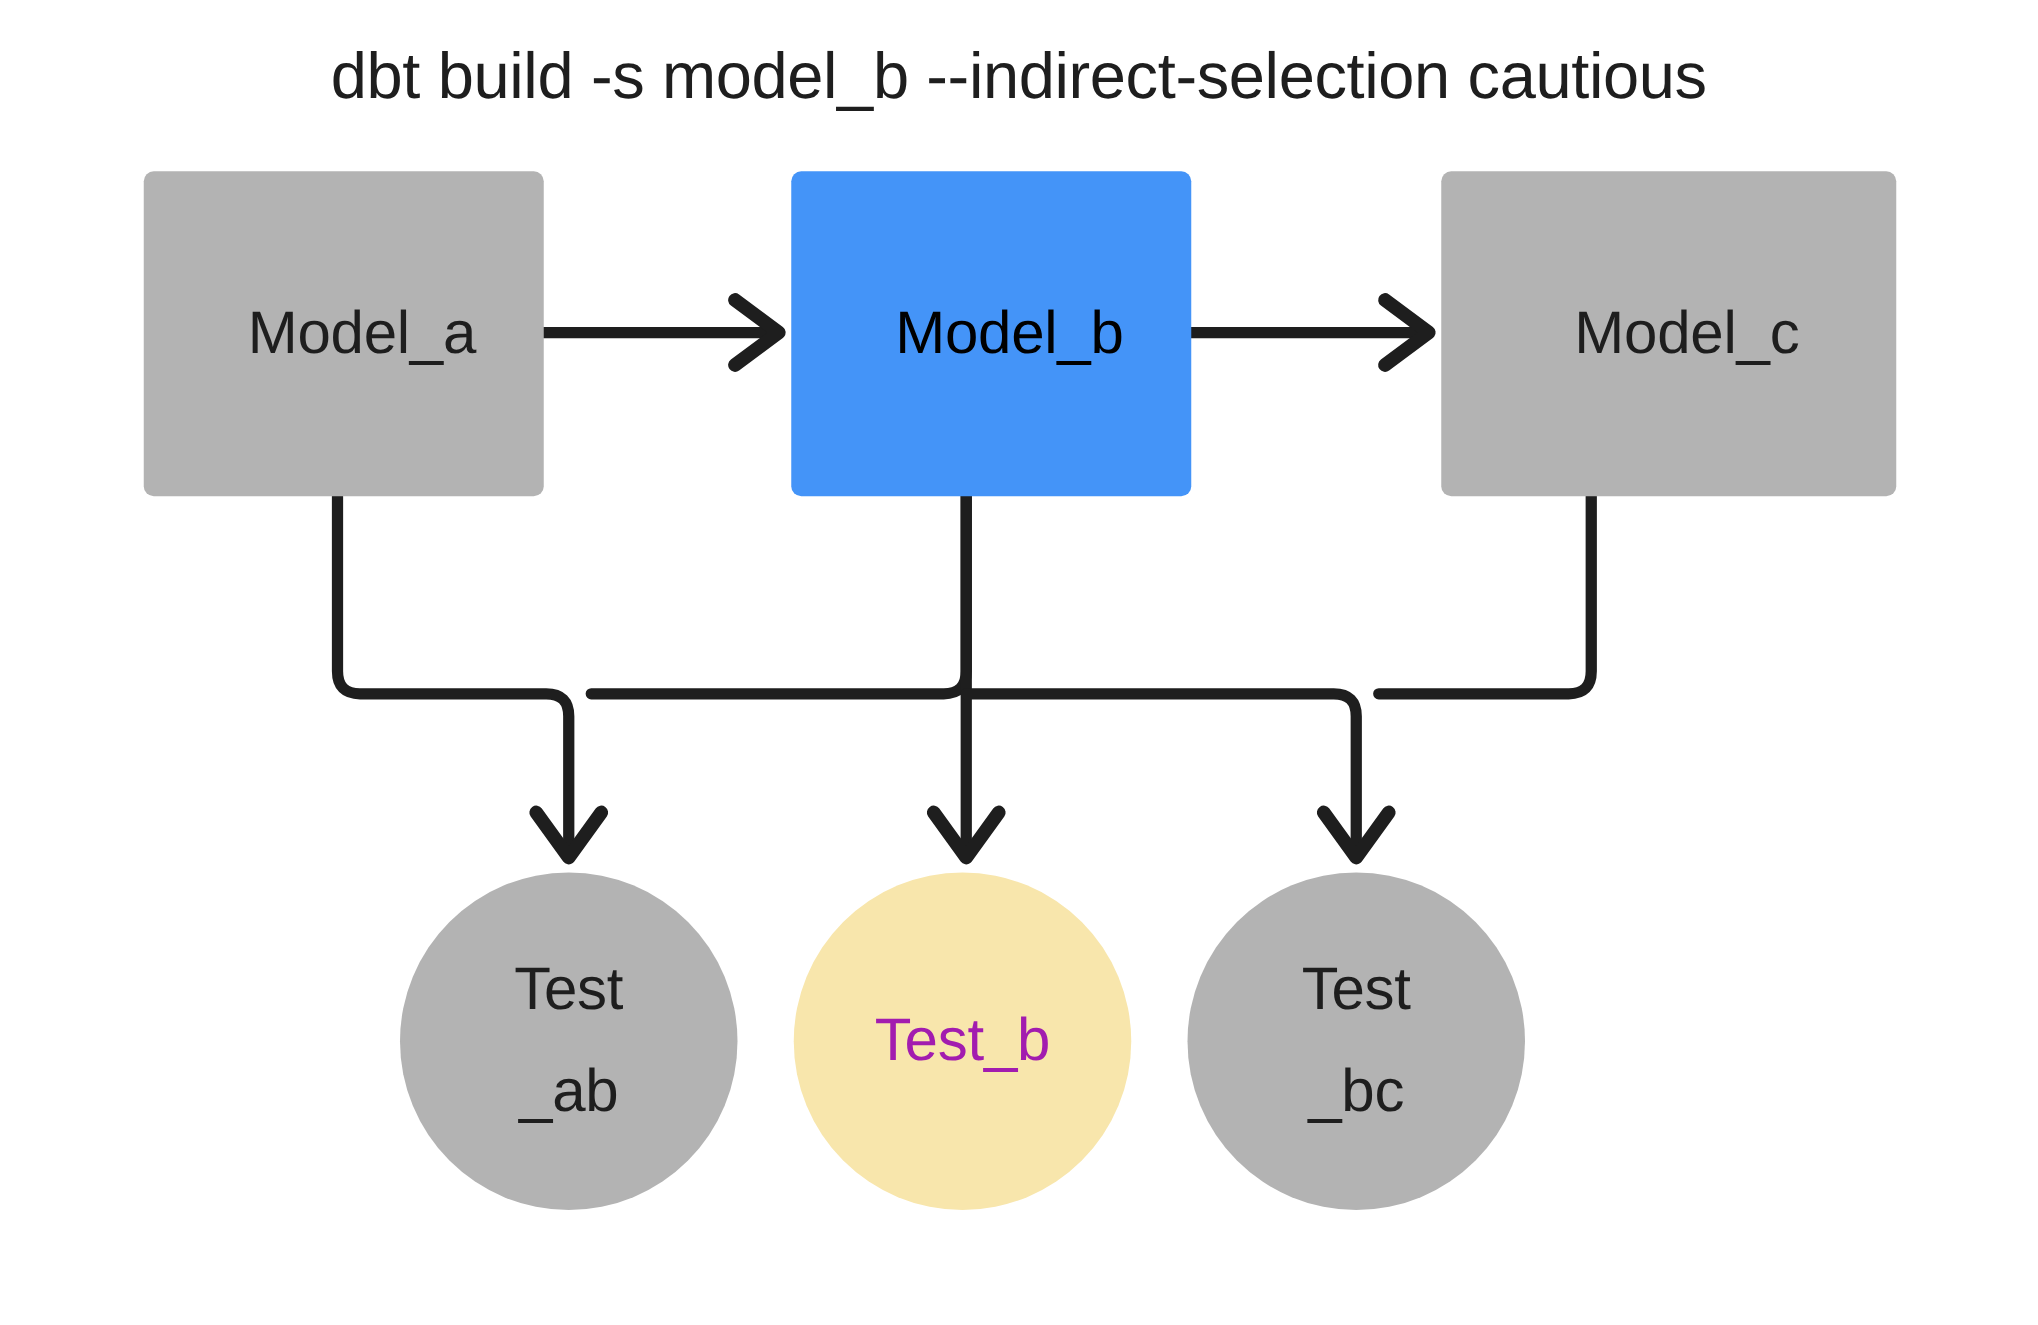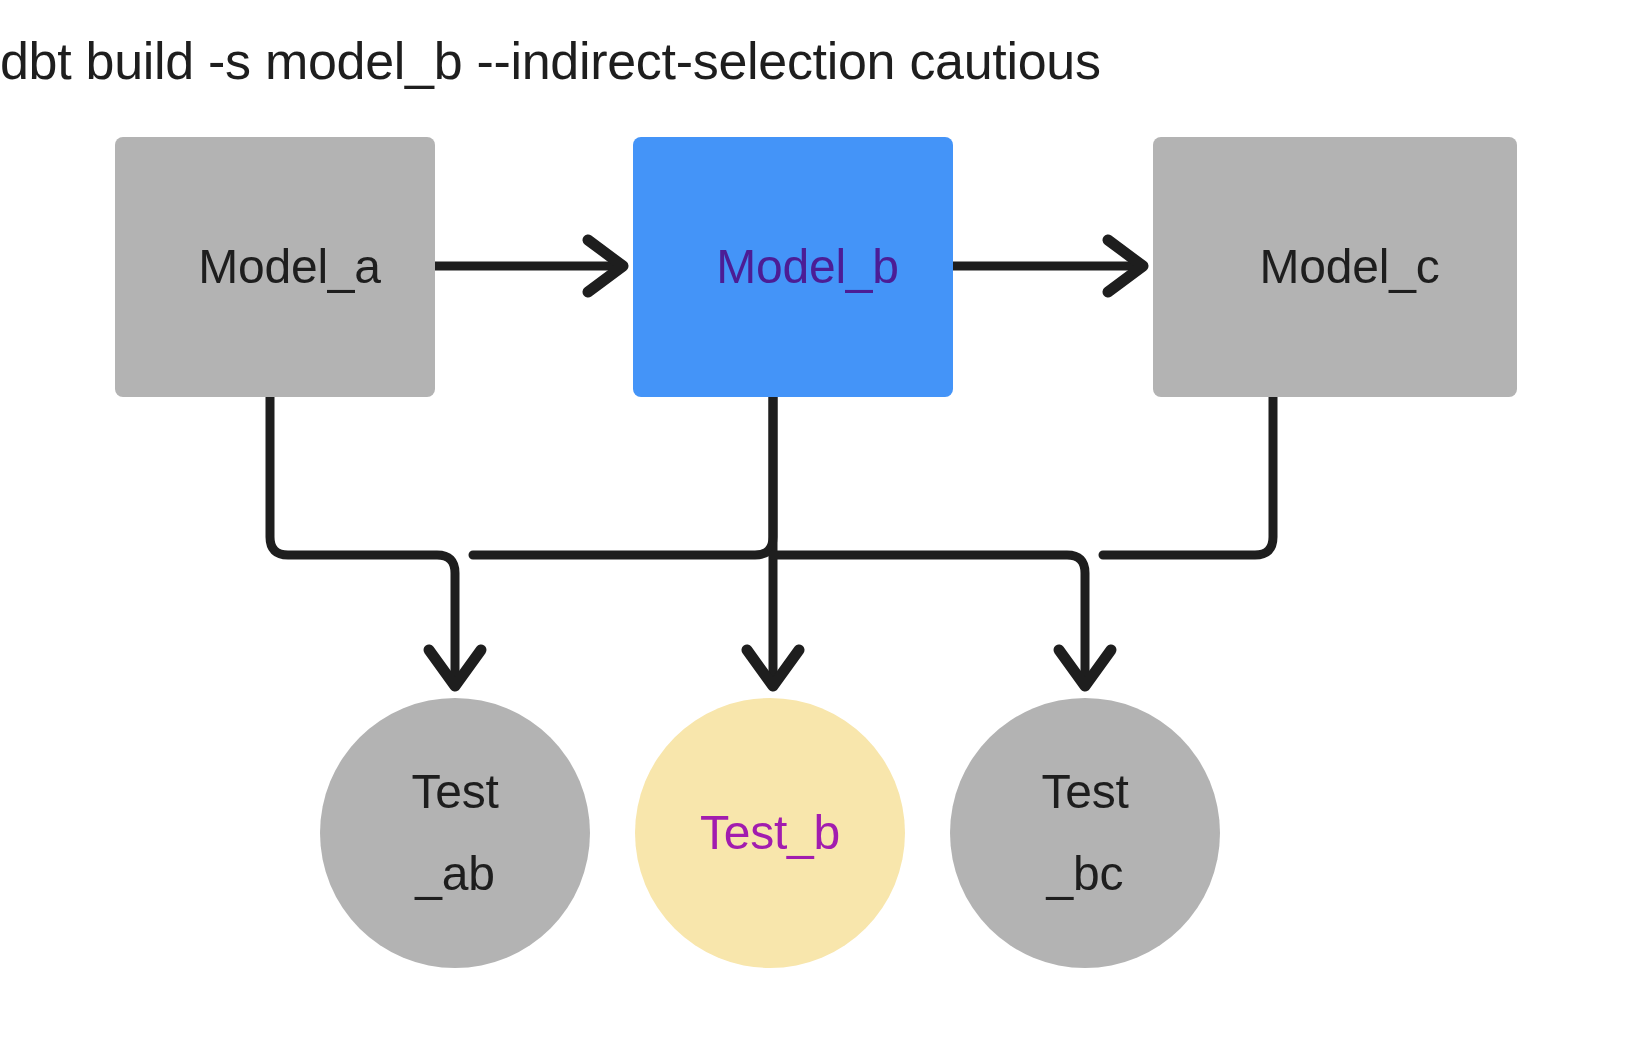--- a/index.html
+++ b/index.html
@@ -19,20 +19,21 @@
     width: 1630px;
     height: 1060px;
     background: #ffffff;
   }
   
   .diagram-title {
     position: absolute;
     left: 0;
     top: 26px;
     width: 1630px;
+    text-align: center;
     font-size: 52px;
     line-height: 70px;
     color: #1e1e1e;
     font-family: "Liberation Sans", sans-serif;
     font-weight: 400;
     letter-spacing: -0.3px;
     white-space: pre;
   }
   
   #edges {
@@ -126,21 +127,21 @@
       </g>
 
     </g>
   </svg>
 
   <div class="model-node" style="left:115px; top:137px; width:320px; height:260px; background:#b3b3b3;">
     <span class="model-label" style="color:#1e1e1e;">Model_a</span>
   </div>
 
   <div class="model-node" style="left:633px; top:137px; width:320px; height:260px; background:#4494f8;">
-    <span class="model-label" style="color:#4c1d95;">Model_b</span>
+    <span class="model-label" style="color:#000000;">Model_b</span>
   </div>
 
   <div class="model-node" style="left:1153px; top:137px; width:364px; height:260px; background:#b3b3b3;">
     <span class="model-label" style="color:#1e1e1e;">Model_c</span>
   </div>
 
   <div class="test-node" style="left:320px; top:698px; width:270px; height:270px; background:#b3b3b3;">
     <span class="test-label" style="color:#1e1e1e;">Test
 _ab</span>
   </div>

